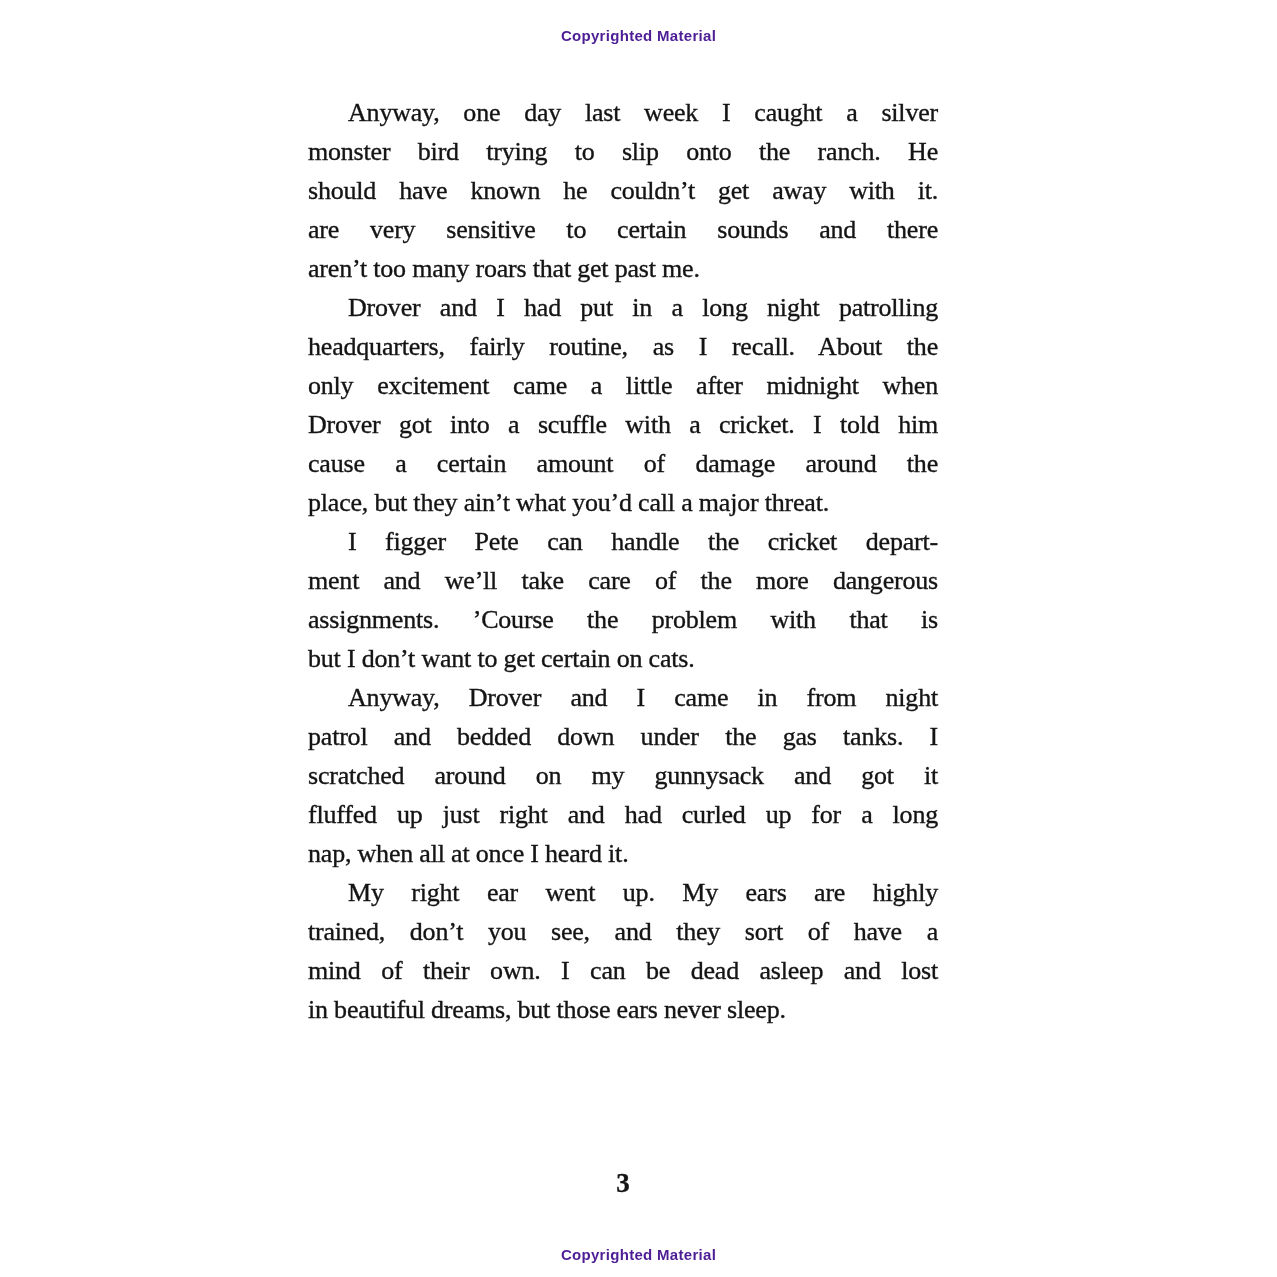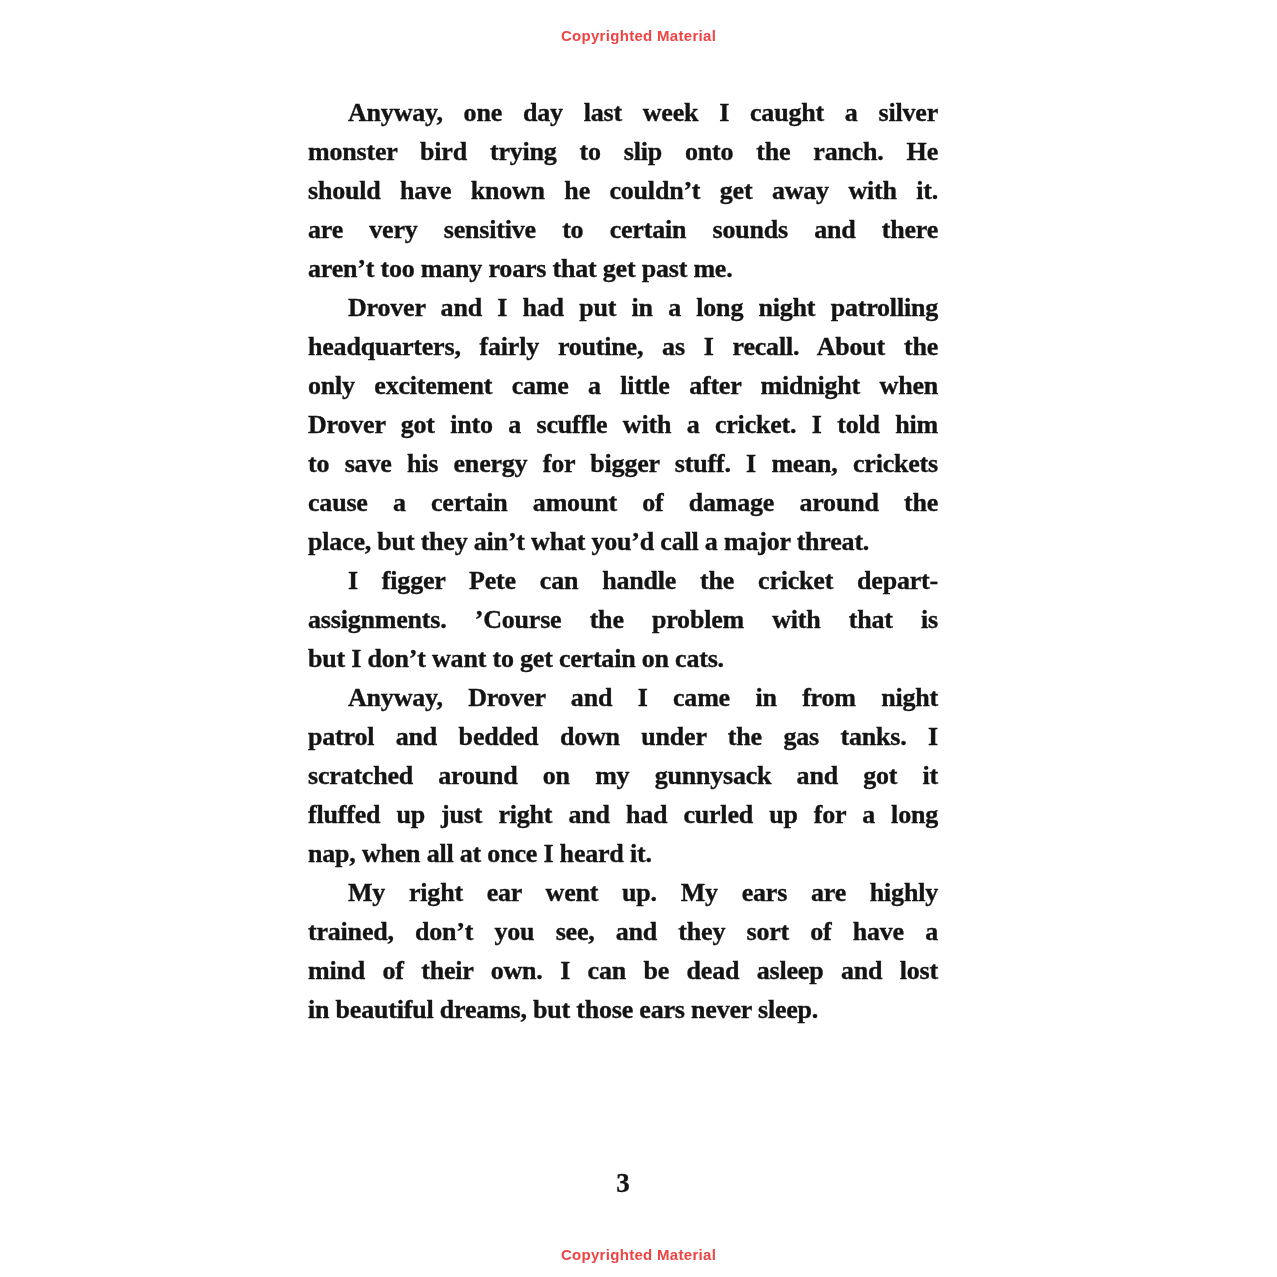--- a/index.html
+++ b/index.html
@@ -17,41 +17,40 @@
   }
   .notice {
     position: absolute;
     left: 0;
     width: 1277px;
     text-align: center;
     font-family: "Liberation Sans", "DejaVu Sans", sans-serif;
     font-weight: bold;
     font-size: 15px;
     letter-spacing: 0.3px;
-    color: #ef4444;
+    color: #4c1d95;
   }
   #top-notice { top: 27px; }
   #bottom-notice { top: 1246px; }
   #text-block {
     position: absolute;
     left: 308px;
     top: 93px;
     width: 630px;
     color: #141414;
     font-size: 26px;
     letter-spacing: -0.2px;
     -webkit-text-stroke: 0.35px currentColor;
   }
   .text-line {
     height: 39px;
     line-height: 39px;
     text-align: justify;
     text-align-last: justify;
     white-space: normal;
-    font-weight: bold;
   }
   .text-line.para-first {
     text-indent: 40px;
   }
   .text-line.para-last {
     text-align: left;
     text-align-last: left;
   }
   #page-number {
     position: absolute;
@@ -78,26 +77,26 @@
         <div class="text-line">monster bird trying to slip onto the ranch. He</div>
         <div class="text-line">should have known he couldn’t get away with it.</div>
         <div class="text-line">are very sensitive to certain sounds and there</div>
         <div class="text-line para-last">aren’t too many roars that get past me.</div>
       </div>
       <div>
         <div class="text-line para-first">Drover and I had put in a long night patrolling</div>
         <div class="text-line">headquarters, fairly routine, as I recall. About the</div>
         <div class="text-line">only excitement came a little after midnight when</div>
         <div class="text-line">Drover got into a scuffle with a cricket. I told him</div>
-        <div class="text-line">to save his energy for bigger stuff. I mean, crickets</div>
         <div class="text-line">cause a certain amount of damage around the</div>
         <div class="text-line para-last">place, but they ain’t what you’d call a major threat.</div>
       </div>
       <div>
         <div class="text-line para-first">I figger Pete can handle the cricket depart-</div>
+        <div class="text-line">ment and we’ll take care of the more dangerous</div>
         <div class="text-line">assignments. ’Course the problem with that is</div>
         <div class="text-line para-last">but I don’t want to get certain on cats.</div>
       </div>
       <div>
         <div class="text-line para-first">Anyway, Drover and I came in from night</div>
         <div class="text-line">patrol and bedded down under the gas tanks. I</div>
         <div class="text-line">scratched around on my gunnysack and got it</div>
         <div class="text-line">fluffed up just right and had curled up for a long</div>
         <div class="text-line para-last">nap, when all at once I heard it.</div>
       </div>

